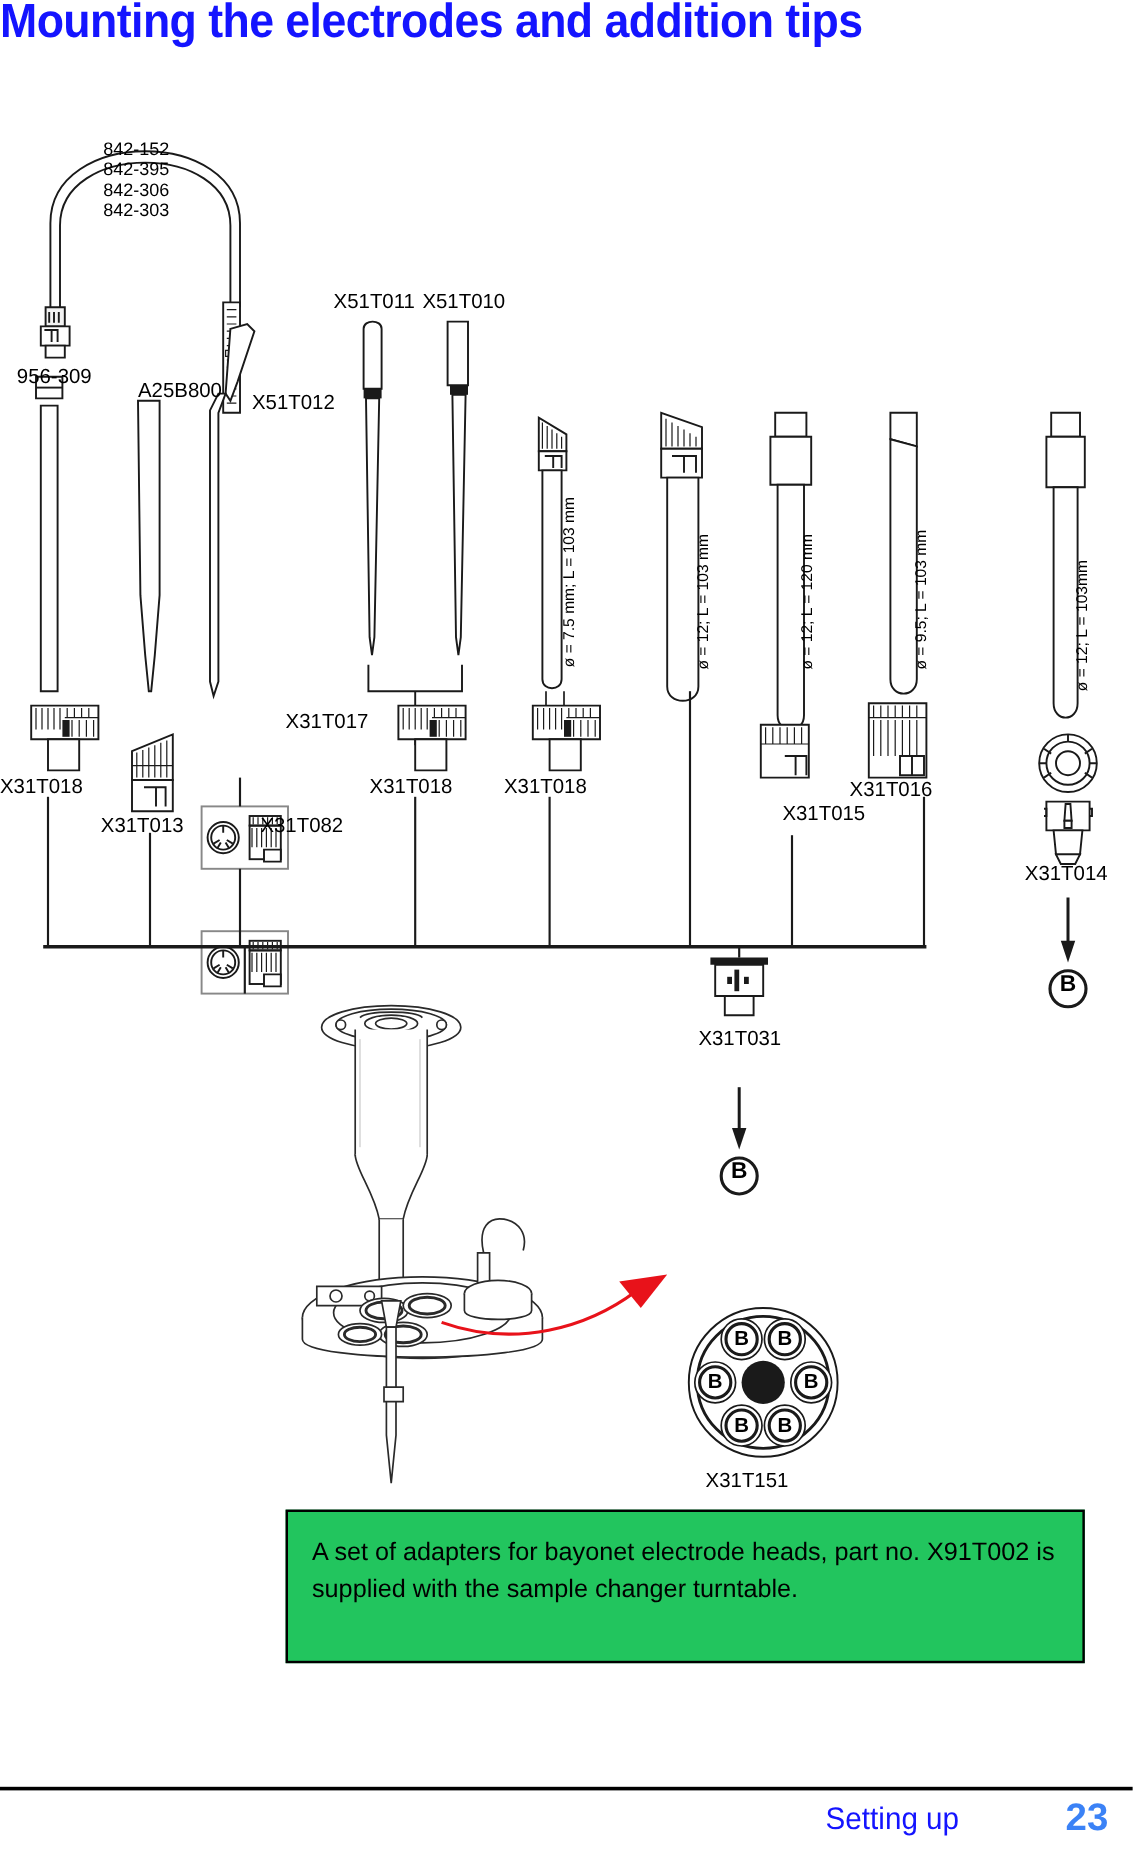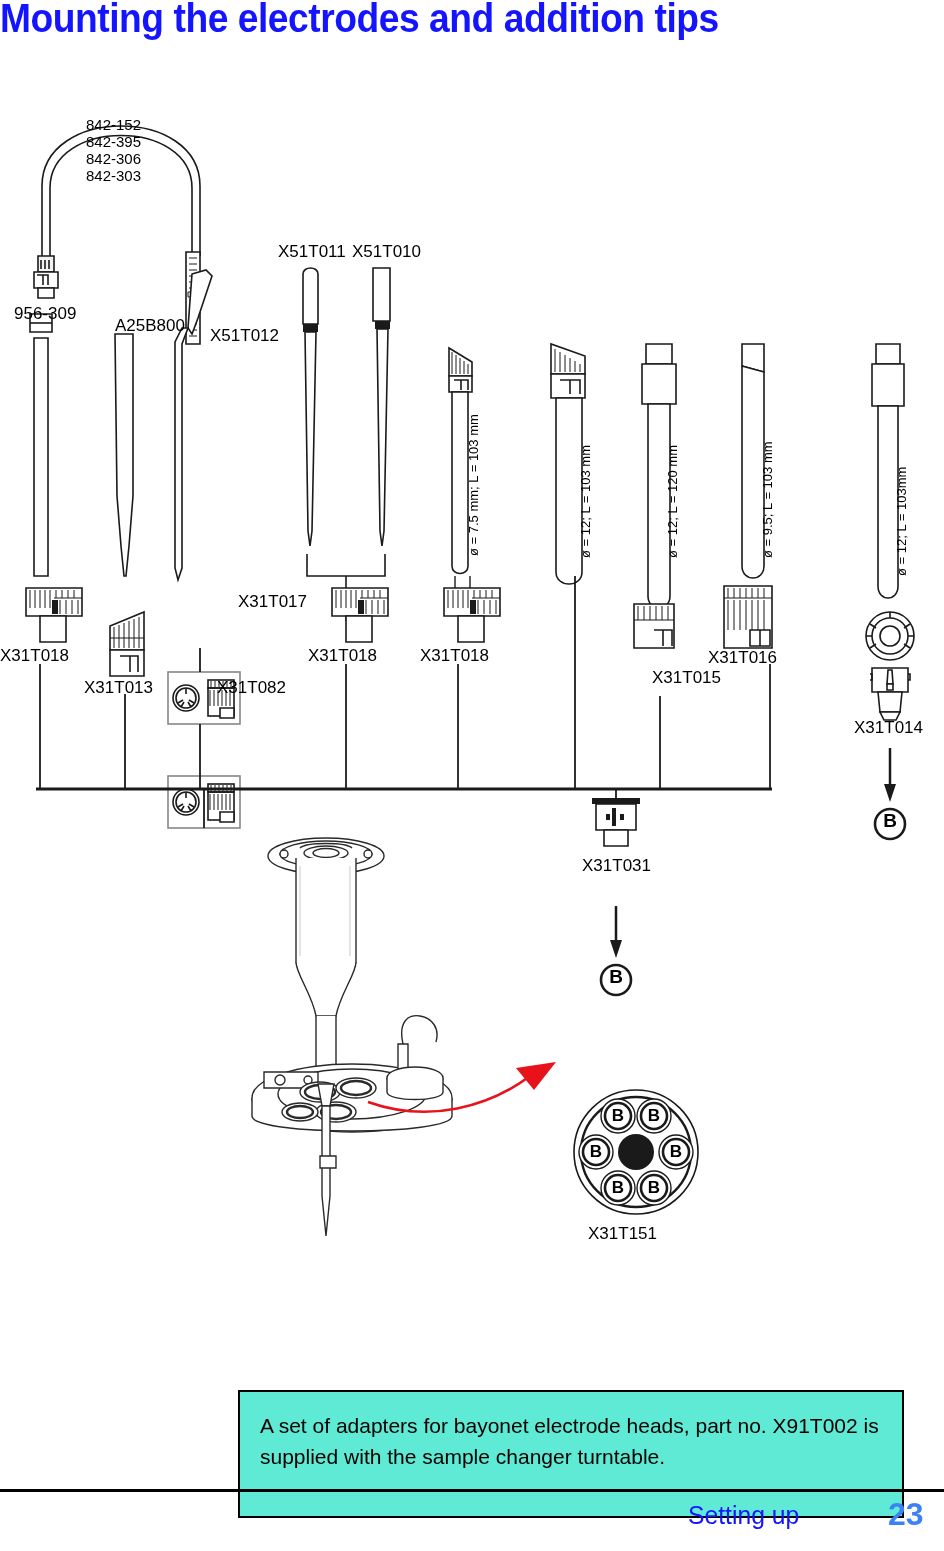--- a/index.html
+++ b/index.html
@@ -27,22 +27,22 @@
     transform:rotate(-90deg);transform-origin:left top;
   }
 
   
   #diagram{left:0;top:76px;width:820px;height:1220px;}
 
   svg.layer{position:absolute;left:0;top:0;overflow:visible;}
 
   
   #note-box{
-    left:238px;top:1390px;width:666px;height:128px;
-    border:2px solid #000;background:#5eead4;box-sizing:border-box;
+    left:238px;top:1258px;width:666px;height:128px;
+    border:2px solid #000;background:#22c55e;box-sizing:border-box;
   }
   #note-text{
     position:absolute;left:20px;top:18px;width:630px;
     font-size:21px;line-height:31px;color:#000;
   }
   #footer-rule{left:0;top:1489px;width:944px;height:3px;background:#000;}
   #footer-section{
     left:688px;top:1500px;font-size:26px;color:#1414ff;
     transform:scaleX(0.95);transform-origin:left top;white-space:nowrap;
   }

